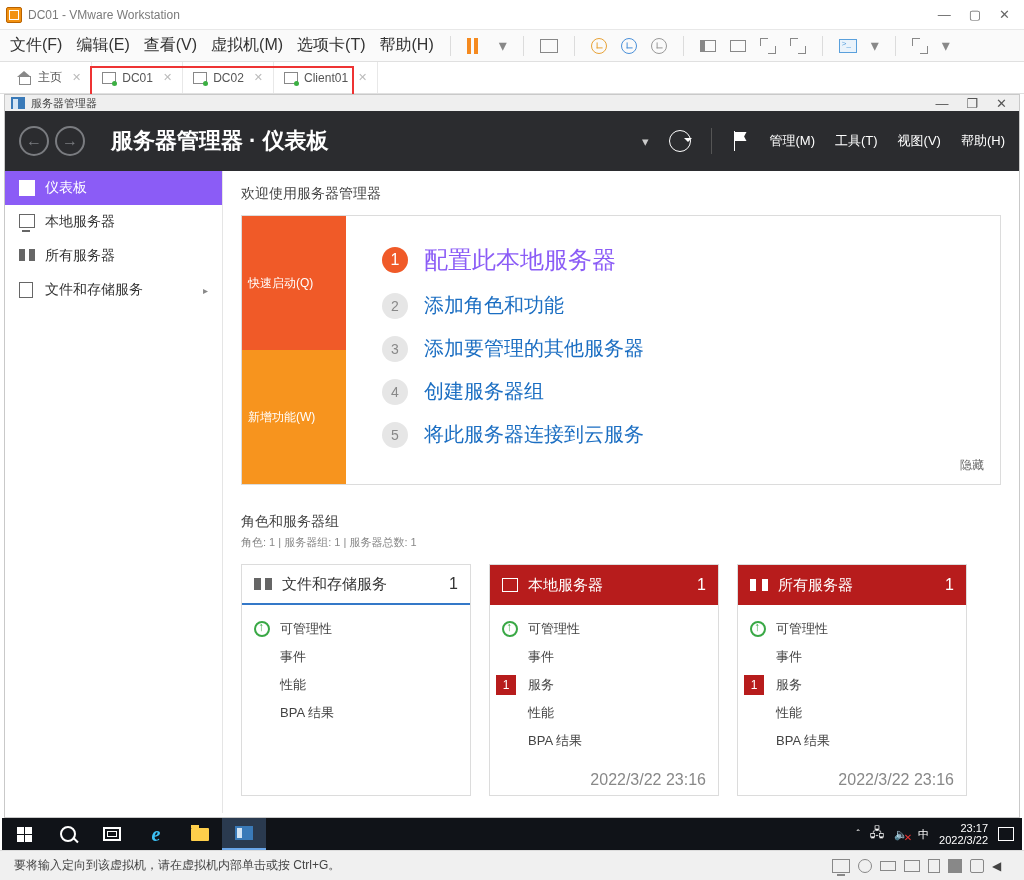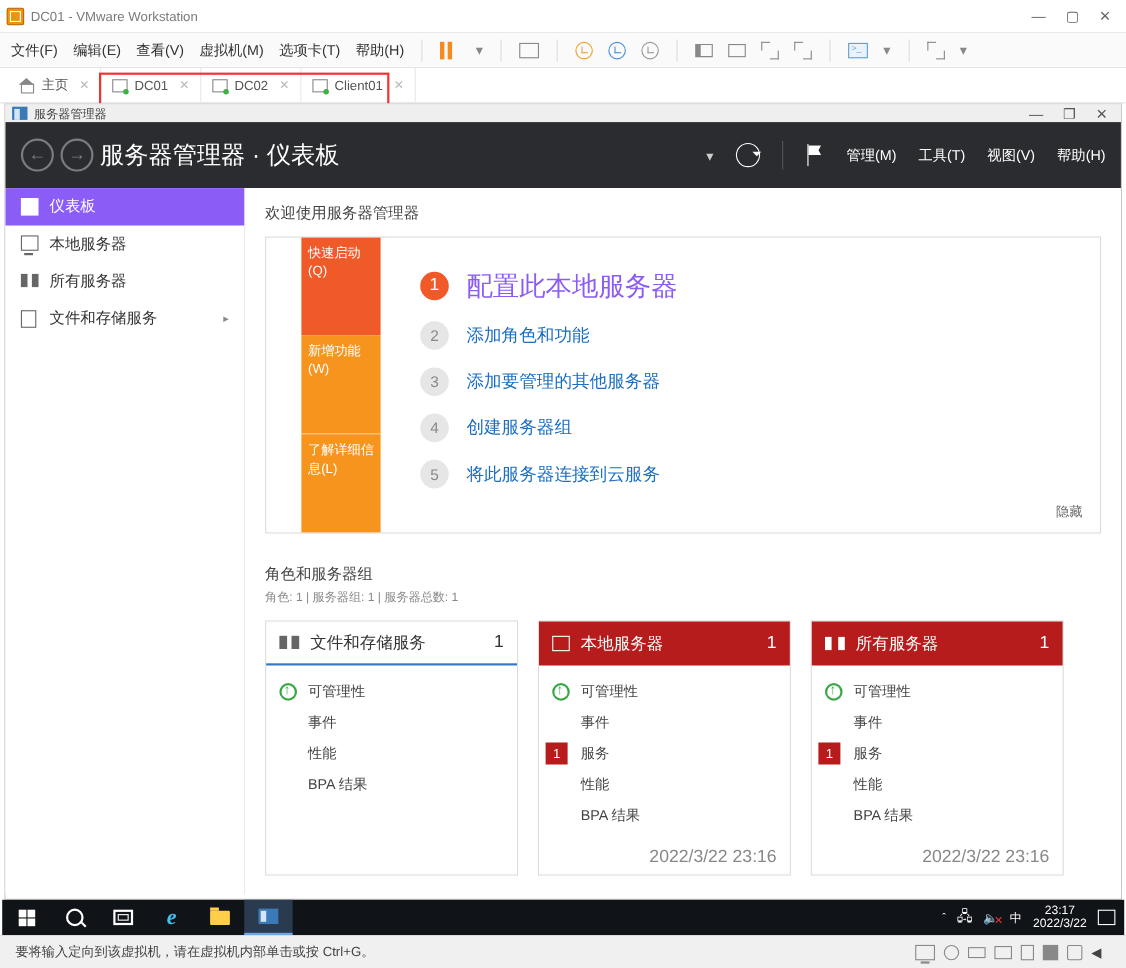--- a/index.html
+++ b/index.html
@@ -5,21 +5,21 @@
 * { margin: 0; padding: 0; box-sizing: border-box; font-family: "Segoe UI", "Microsoft YaHei", sans-serif; }
 body { width: 1024px; height: 880px; background: #fff; font-size: 12px; position: relative; overflow: hidden; }
 
 
 .vmware-titlebar { height: 30px; background: #fff; display: flex; align-items: center; padding: 0 6px; color: #7a7a7a; border-bottom: 1px solid #e8e8e8; }
 .vmware-titlebar .vm-icon { width: 16px; height: 16px; background:#f29111; border:1px solid #b86200; border-radius:2px; margin-right:6px; position:relative; }
 .vmware-titlebar .vm-icon::after{content:"";position:absolute;inset:2px;border:1px solid #fff;}
 .vmware-titlebar .wincontrols { margin-left: auto; display: flex; gap: 18px; font-size: 13px; color: #666; padding-right:8px; }
 
 
-.vmware-menu { height: 32px; background:#fafafa; display:flex; align-items:center; padding: 0 10px; border-bottom: 1px solid #e0e0e0; gap: 14px; font-size: 13px; color:#333; }
+.vmware-menu { height: 32px; background:#fafafa; display:flex; align-items:center; padding: 0 10px; border-bottom: 1px solid #e0e0e0; gap: 14px; font-size: 16px; color:#333; }
 .vmware-menu .sep { width:1px; height:20px; background:#dcdcdc; margin:0 2px; }
 .vmware-menu .tb-icon { width:18px; height:18px; display:inline-block; position:relative; }
 .pause-icon { width:18px; display:inline-flex; gap:3px; }
 .pause-icon span { width:4px; height:16px; background:#f58a1f; }
 .circle-icon{ width:16px; height:16px; border:1.5px solid #888; border-radius:50%; display:inline-block; }
 .clock-amber{ border-color:#e8a236; }
 .clock-blue{ border-color:#4a90d9; }
 .clock-gray{ border-color:#999; }
 .clock-icon::after{content:"";position:absolute;left:50%;top:50%;width:5px;height:5px;border-left:1.5px solid currentColor;border-bottom:1.5px solid currentColor;transform:translate(-40%,-60%);}
 .rect-icon{ width:16px; height:12px; border:1.5px solid #888; display:inline-block; }
@@ -39,21 +39,21 @@
 .vm-ic::before{content:"";position:absolute;width:12px;height:10px;border:1.2px solid #888;left:0;top:1px;}
 .vm-ic::after{content:"";position:absolute;width:5px;height:5px;background:#3cb043;border-radius:50%;right:-1px;bottom:-1px;}
 .vmtab .close { color:#bbb; margin-left:4px; font-size:11px; }
 .vmhighlight{ position:absolute; border:2px solid #e33; pointer-events:none; }
 
 
 .guest-titlebar { height:16px; background:#efefef; display:flex; align-items:center; color:#444; font-size:11px; padding:0 6px; }
 .guest-titlebar .winicons { margin-left:auto; display:flex; gap:18px; font-size:13px; color:#555; padding-right:6px;}
 .sm-header { height:60px; background:#2b2c2f; color:#fff; display:flex; align-items:center; padding: 0 14px; }
 .sm-nav-arrows { width:30px; height:30px; border:2px solid #7a7c80; border-radius:50%; color:#7a7c80; display:flex; align-items:center; justify-content:center; font-size:16px; margin-right:6px; }
-.sm-title { font-size:22px; font-weight:400; }
+.sm-title { font-size:22px; font-weight:700; margin-left:20px; }
 .sm-header .right { margin-left:auto; display:flex; align-items:center; gap:20px; font-size:13px; }
 .refresh-icon{width:22px;height:22px;border:1.5px solid #fff;border-radius:50%;position:relative;display:inline-block;}
 .refresh-icon::after{content:"";position:absolute;right:-2px;top:7px;border-top:4px solid #fff;border-left:4px solid transparent;border-right:4px solid transparent;}
 .flag-icon{width:18px;height:20px;position:relative;display:inline-block;}
 .flag-icon::before{content:"";position:absolute;left:2px;top:0;width:1.5px;height:20px;background:#fff;}
 .flag-icon::after{content:"";position:absolute;left:3px;top:1px;width:12px;height:9px;background:#fff;clip-path:polygon(0 0,100% 0,80% 50%,100% 100%,0 100%);}
 
 
 .sm-body { display:flex; height: calc(100% - 60px - 20px); }
 .sm-sidebar { width:218px; background:#fff; border-right:1px solid #e5e5e5; }
@@ -67,30 +67,30 @@
 .group-ic::before{content:"";position:absolute;width:6px;height:12px;background:#666;left:0;top:1px;}
 .group-ic::after{content:"";position:absolute;width:6px;height:12px;background:#666;right:0;top:1px;}
 .file-ic::before{content:"";position:absolute;width:12px;height:14px;border:1.5px solid #666;left:0;top:0;}
 .chev{margin-left:auto;color:#888;font-size:10px;}
 
 .sm-main { flex:1; background:#fff; padding: 14px 18px; overflow:auto; }
 .welcome-title{ font-size:14px; color:#444; margin-bottom:12px; }
 
 .welcome-panel { border:1px solid #dcdcdc; display:flex; height:270px; }
 .wp-left { width:104px; display:flex; flex-direction:column; }
-.wp-left .seg { flex:1; display:flex; align-items:flex-start; padding:6px 6px; color:#fff; font-size:12px;margin-left:32px; }
+.wp-left .seg { flex:1; display:flex; align-items:center; padding:6px 6px; color:#fff; font-size:12px; }
 .seg1{ background:#f05a28; } 
 .seg2{ background:#f7941e; }
 .seg3{ background:#f7941e; border-top:1px solid rgba(255,255,255,.4); }
 .wp-right { flex:1; padding:28px 36px; position:relative; }
 .step { display:flex; align-items:center; gap:16px; margin-bottom:16px; font-size:18px; }
 .step .num { width:26px; height:26px; border-radius:50%; display:flex; align-items:center; justify-content:center; font-size:14px; background:#e6e6e6; color:#888; }
 .step.primary .num { background:#f05a28; color:#fff; font-size:16px; }
 .step.primary .label { font-size:24px; color:#8b5cf6; }
-.step .label { color:#1b6ec2; font-size:16px; }
+.step .label { color:#1b6ec2; font-size:20px; }
 .hide-link{ position:absolute; right:16px; bottom:10px; color:#666; font-size:12px; }
 
 .roles-head{ margin-top:28px; font-size:14px; color:#444; }
 .roles-sub{ font-size:11px; color:#888; margin-top:4px; }
 
 .tiles { display:flex; gap:18px; margin-top:14px; }
 .tile { width:230px; border:1px solid #dcdcdc; min-height:210px; padding:0; display:flex; flex-direction:column; }
 .tile-head{ height:40px; display:flex; align-items:center; padding:0 12px; gap:10px; color:#333; font-size:15px; border-bottom:2px solid #3478c8; }
 .tile-head.red{ background:#b71c1c; color:#fff; border-bottom:none; }
 .tile-head .cnt{ margin-left:auto; font-size:16px; }
@@ -116,21 +116,21 @@
 .searchlens{width:16px;height:16px;border:2px solid #fff;border-radius:50%;position:relative;}
 .searchlens::after{content:"";position:absolute;width:7px;height:2px;background:#fff;transform:rotate(45deg);right:-5px;bottom:-1px;}
 .taskview{width:18px;height:14px;border:2px solid #fff;position:relative;}
 .taskview::after{content:"";position:absolute;inset:2px;border:1px solid #fff;}
 .ieicon{color:#3cc1f5;font-family:Georgia;font-size:20px;font-style:italic;font-weight:bold;}
 .folder{width:18px;height:13px;background:#ffcf4b;border-radius:1px;position:relative;}
 .folder::before{content:"";position:absolute;top:-3px;left:0;width:8px;height:3px;background:#ffcf4b;}
 .smicon{width:18px;height:14px;background:#3a7ab8;position:relative;}
 .smicon::after{content:"";position:absolute;left:2px;top:2px;width:5px;height:10px;background:#d4e5f5;}
 .win-tray{ margin-left:auto; display:flex; align-items:center; gap:10px; padding-right:8px; font-size:11px; }
-.win-tray .clock{ text-align:center; line-height:1.1; font-size:11px; }
+.win-tray .clock{ text-align:right; line-height:1.1; font-size:11px; }
 
 
 .status-bar{ position:absolute; left:0; right:0; bottom:0; height:30px; background:#f0f0f0; display:flex; align-items:center; padding:0 14px; font-size:12px; color:#444; border-top:1px solid #dcdcdc; }
 .status-bar .right{ margin-left:auto; }
 .disp-ic{width:18px;height:14px;border:1.5px solid #888;display:inline-block;position:relative;}
 .disp-ic::after{content:"";position:absolute;width:8px;height:2px;background:#888;bottom:-4px;left:4px;}
 
 
 .guest-frame { position:absolute; left:4px; right:4px; top:94px; bottom:62px; border:1px solid #c9c9c9; background:#fff; display:flex; flex-direction:column; }
 
@@ -257,23 +257,20 @@
       <div class="welcome-title">欢迎使用服务器管理器</div>
 
       <div class="welcome-panel">
         <div class="wp-left">
           <div class="seg seg1">
               <span>快速启动(Q)</span>
             </div>
           <div class="seg seg2">
               <span>新增功能(W)</span>
             </div>
-          <div class="seg seg3">
-              <span>了解详细信息(L)</span>
-            </div>
         </div>
         <div class="wp-right">
           <div class="step primary">
             <span class="num">1</span>
             <span class="label">配置此本地服务器</span>
           </div>
           <div class="step">
             <span class="num">2</span>
             <span class="label">添加角色和功能</span>
           </div>

